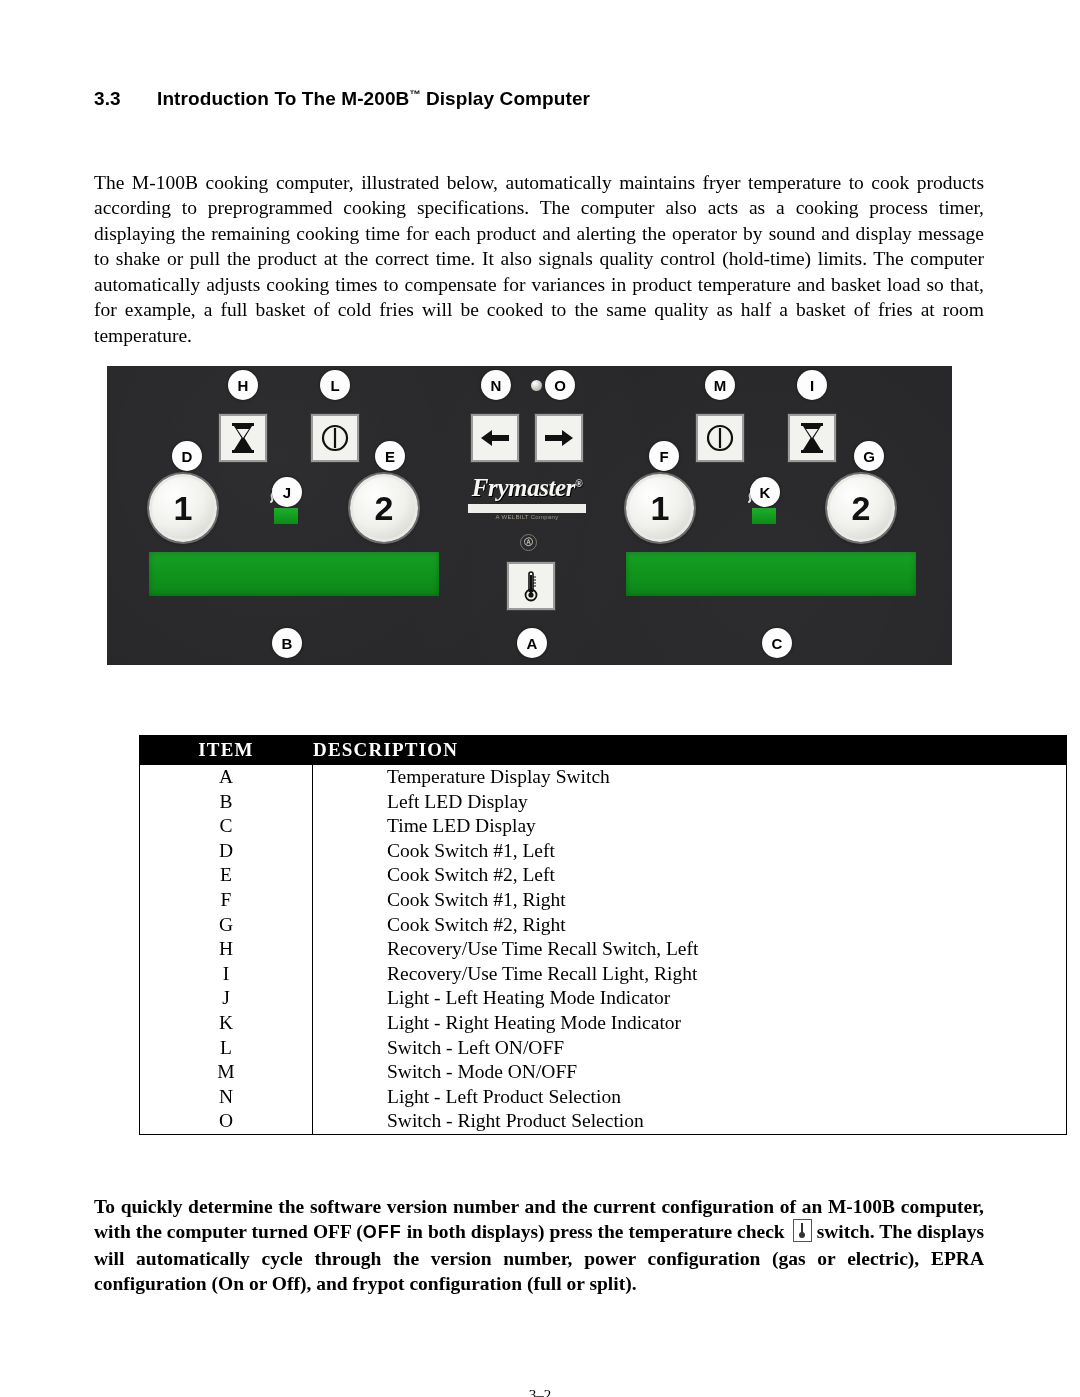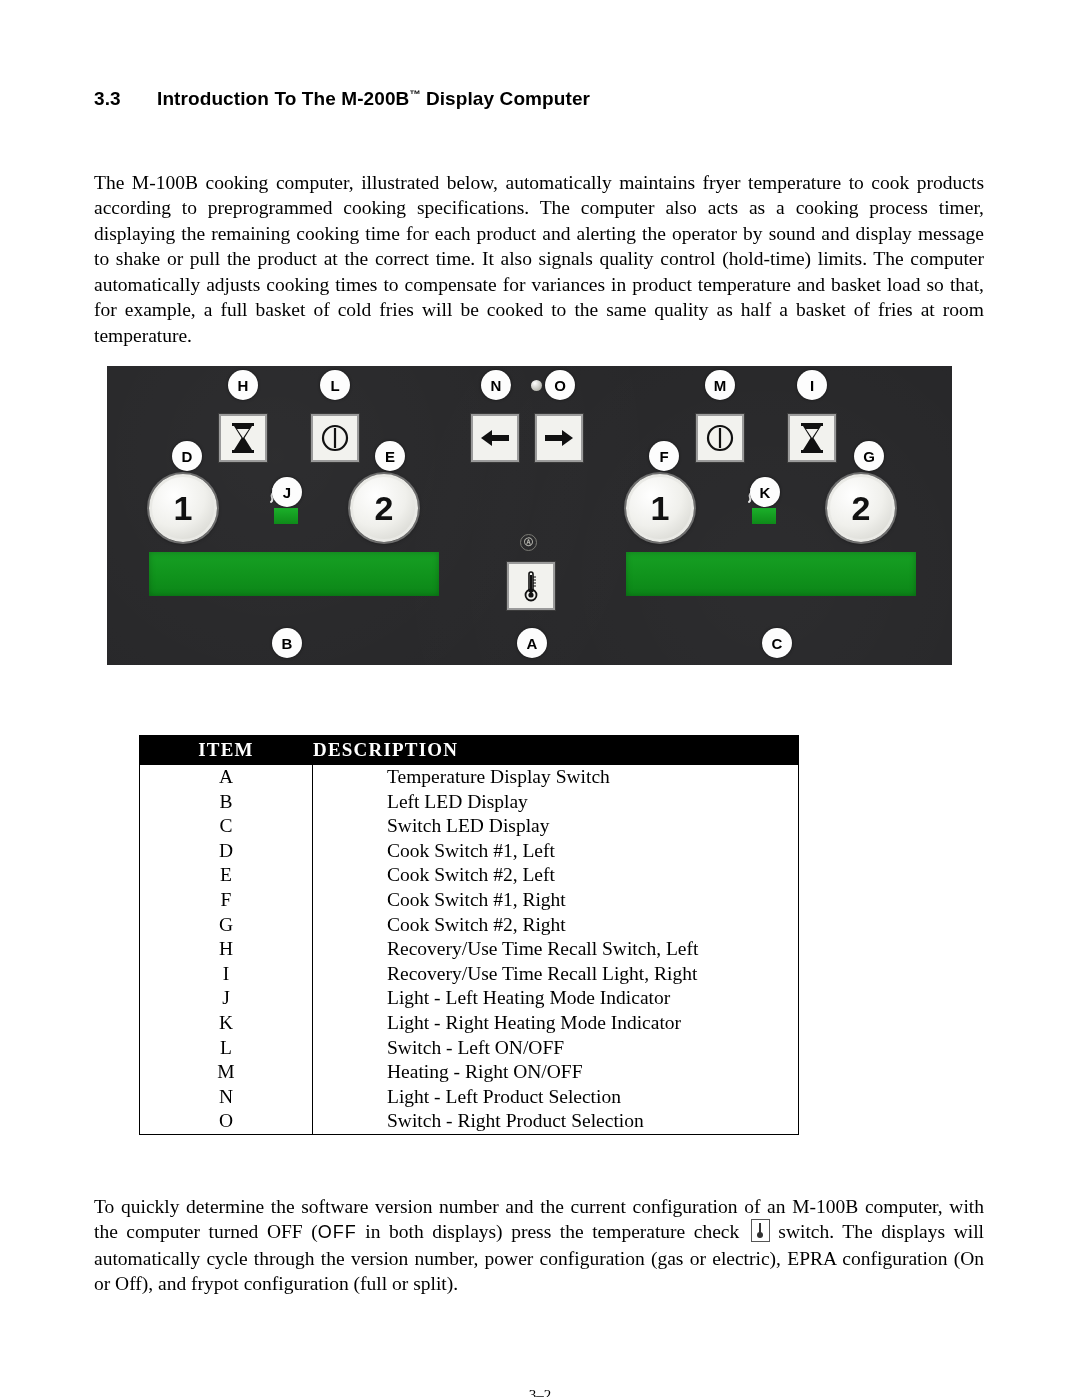--- a/index.html
+++ b/index.html
@@ -35,21 +35,21 @@
   .para {
     position: absolute;
     left: 94px;
     width: 890px;
     font-size: 19.5px;
     line-height: 25.6px;
     text-align: justify;
     text-justify: inter-word;
   }
   #intro-paragraph { top: 150px; }
-  #version-paragraph { top: 1174px; }
+  #version-paragraph { top: 1174px; font-weight: bold; }
 
   .off-word {
     font-family: "Liberation Sans", sans-serif;
     font-size: 18px;
     letter-spacing: 1px;
   }
 
   
   .inline-therm {
     display: inline-block;
@@ -214,21 +214,21 @@
     font-weight: bold;
     display: flex; align-items: center; justify-content: center;
     z-index: 4;
   }
 
   
   #item-table {
     position: absolute;
     left: 139px;
     top: 735px;
-    width: 660px;
+    width: 928px;
     border-collapse: collapse;
     font-size: 19.5px;
     padding-left: 9px;
   }
   #item-table th, #item-table td {
     border: 1px solid #000;
     padding: 0;
   }
   #item-table thead th {
     background: #000;
@@ -333,20 +333,25 @@
   </div>
   <div class="led-dot" style="left:424px; top:14px;"></div>
   <div class="sq-btn" style="left:428px; top:48px;">
     <span>
       <svg width="32" height="20" viewBox="0 0 32 20">
         <path d="M19 2 L19 7 L2 7 L2 13 L19 13 L19 18 L30 10 Z" fill="#111"></path>
       </svg>
     </span>
   </div>
 
+  <div id="brand-logo" style="left:350px; top:108px; width:140px;">
+    <div class="wordmark"><span>Frymaster</span><sup>®</sup></div>
+    <div class="bar"></div>
+    <div class="tagline">A WELBILT Company</div>
+  </div>
   <div id="ul-mark" style="left:413px; top:168px;">Ⓐ</div>
 
   <div class="sq-btn" style="left:400px; top:196px;">
     <span>
       <svg width="20" height="34" viewBox="0 0 20 34">
         <rect x="8" y="3" width="4" height="20" rx="2" fill="none" stroke="#111" stroke-width="1.6"></rect>
         <rect x="9" y="6" width="2" height="18" fill="#111"></rect>
         <circle cx="10" cy="26" r="5.5" fill="none" stroke="#111" stroke-width="1.8"></circle>
         <circle cx="10" cy="26" r="2.6" fill="#111"></circle>
         <g stroke="#111" stroke-width="1">
@@ -432,21 +437,21 @@
       <tr>
         <td class="c-item">A</td>
         <td class="c-desc">Temperature Display Switch</td>
       </tr>
       <tr>
         <td class="c-item">B</td>
         <td class="c-desc">Left LED Display</td>
       </tr>
       <tr>
         <td class="c-item">C</td>
-        <td class="c-desc">Switch LED Display</td>
+        <td class="c-desc">Time LED Display</td>
       </tr>
       <tr>
         <td class="c-item">D</td>
         <td class="c-desc">Cook Switch #1, Left</td>
       </tr>
       <tr>
         <td class="c-item">E</td>
         <td class="c-desc">Cook Switch #2, Left</td>
       </tr>
       <tr>
@@ -472,21 +477,21 @@
       <tr>
         <td class="c-item">K</td>
         <td class="c-desc">Light - Right Heating Mode Indicator</td>
       </tr>
       <tr>
         <td class="c-item">L</td>
         <td class="c-desc">Switch - Left ON/OFF</td>
       </tr>
       <tr>
         <td class="c-item">M</td>
-        <td class="c-desc">Heating - Right ON/OFF</td>
+        <td class="c-desc">Switch - Mode ON/OFF</td>
       </tr>
       <tr>
         <td class="c-item">N</td>
         <td class="c-desc">Light - Left Product Selection</td>
       </tr>
       <tr>
         <td class="c-item">O</td>
         <td class="c-desc">Switch - Right Product Selection</td>
       </tr>
     </tbody>

